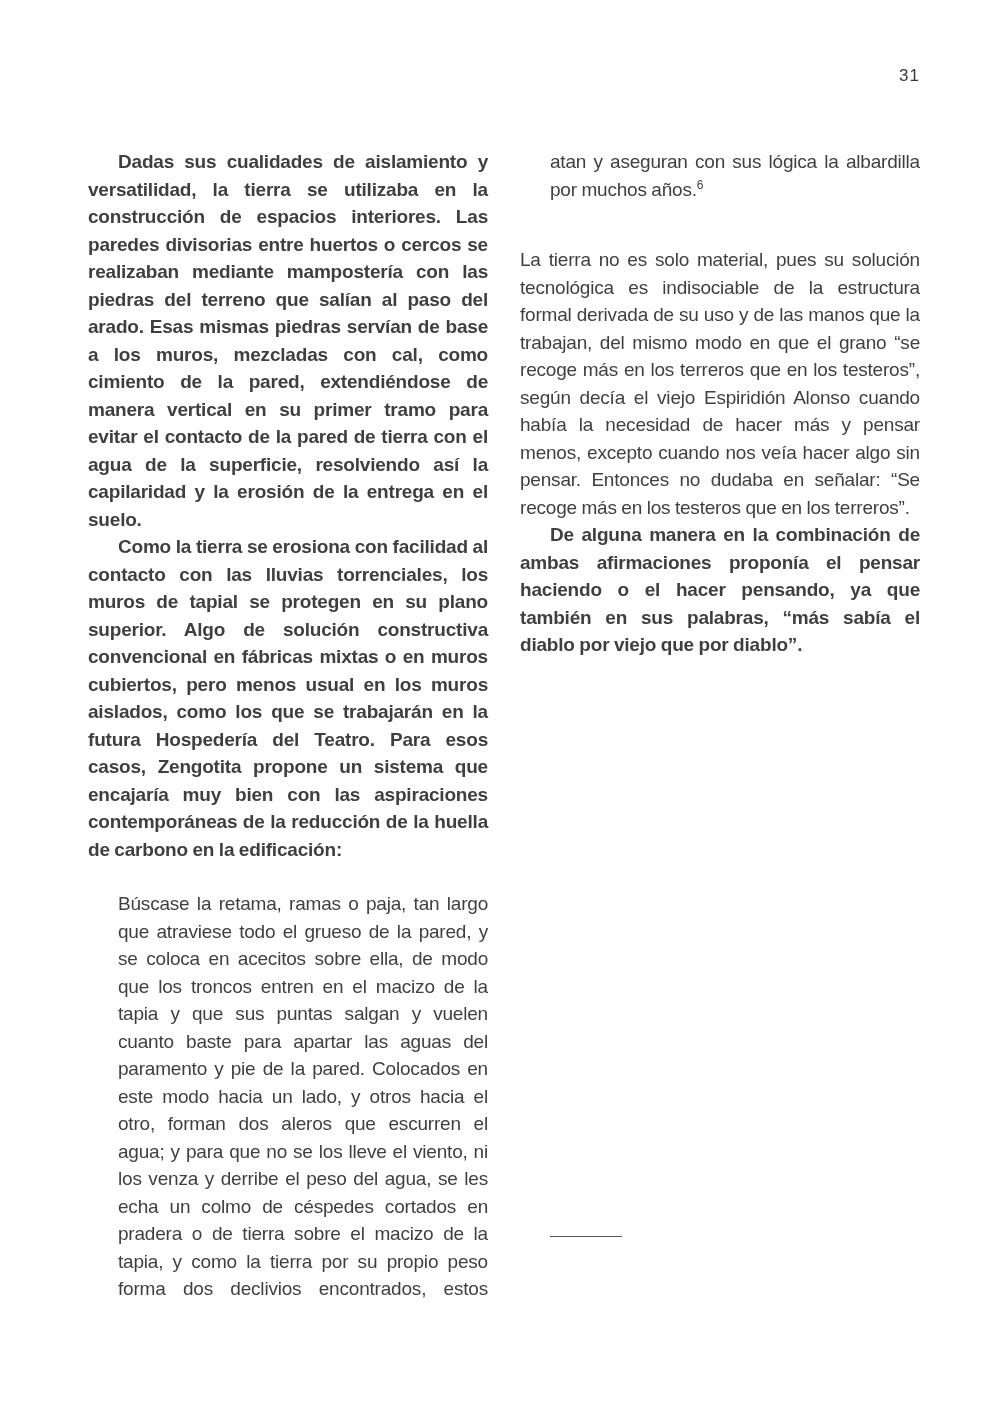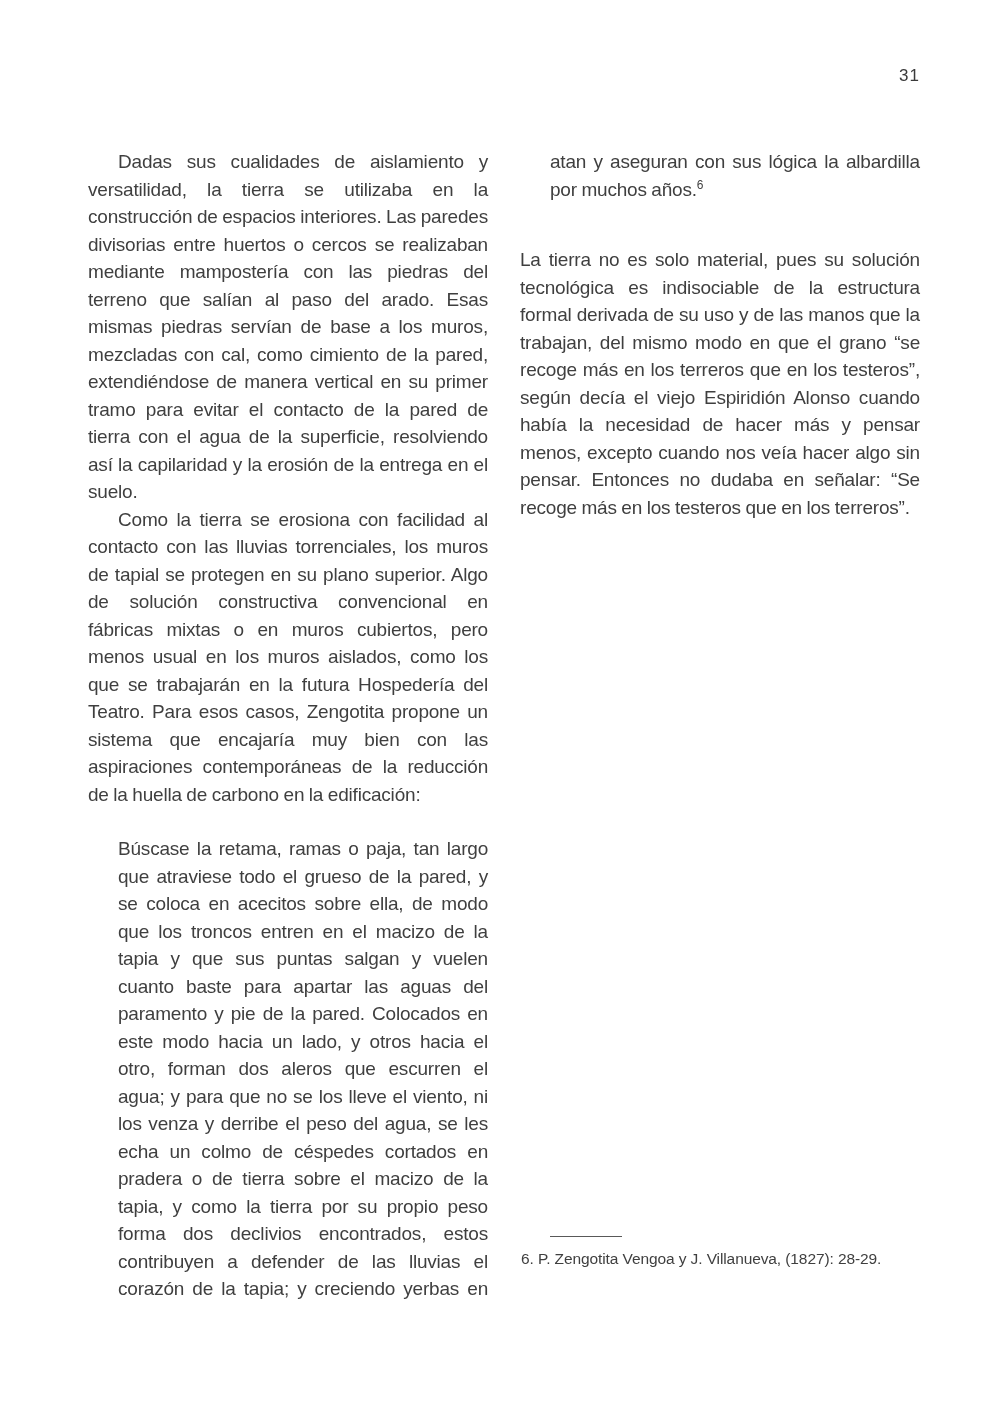--- a/index.html
+++ b/index.html
@@ -30,21 +30,21 @@
     width: 400px;
     font-size: 19px;
     line-height: 27.5px;
     text-align: justify;
     letter-spacing: -0.2px;
     word-spacing: -0.5px;
   }
   .col-left  { left: 88px; }
   .col-right { left: 520px; }
   p { margin: 0; }
-  p.indent { text-indent: 30px; }
+  p.indent { text-indent: 30px; font-weight: bold; }
   .quote {
     margin-left: 30px;
     margin-top: 27px;
   }
   .quote-cont {
     margin-top: 0;
   }
   .gap-top { margin-top: 43px; }
   sup.fn-ref {
     font-size: 12px;
@@ -79,20 +79,20 @@
 
   <div class="col col-left">
     <p class="body indent">Dadas sus cualidades de aislamiento y versatilidad, la tierra se utilizaba en la construcción de espacios interiores. Las paredes divisorias entre huertos o cercos se realizaban mediante mampostería con las piedras del terreno que salían al paso del arado. Esas mismas piedras servían de base a los muros, mezcladas con cal, como cimiento de la pared, extendiéndose de manera vertical en su primer tramo para evitar el contacto de la pared de tierra con el agua de la superficie, resolviendo así la capilaridad y la erosión de la entrega en el suelo.</p>
     <p class="body indent">Como la tierra se erosiona con facilidad al contacto con las lluvias torrenciales, los muros de tapial se protegen en su plano superior. Algo de solución constructiva convencional en fábricas mixtas o en muros cubiertos, pero menos usual en los muros aislados, como los que se trabajarán en la futura Hospedería del Teatro. Para esos casos, Zengotita propone un sistema que encajaría muy bien con las aspiraciones contemporáneas de la reducción de la huella de carbono en la edificación:</p>
     <p class="quote">Búscase la retama, ramas o paja, tan largo que atraviese todo el grueso de la pared, y se coloca en acecitos sobre ella, de modo que los troncos entren en el macizo de la tapia y que sus puntas salgan y vuelen cuanto baste para apartar las aguas del paramento y pie de la pared. Colocados en este modo hacia un lado, y otros hacia el otro, forman dos aleros que escurren el agua; y para que no se los lleve el viento, ni los venza y derribe el peso del agua, se les echa un colmo de céspedes cortados en pradera o de tierra sobre el macizo de la tapia, y como la tierra por su propio peso forma dos declivios encontrados, estos contribuyen a defender de las lluvias el corazón de la tapia; y creciendo yerbas en ellos,</p>
   </div>
 
   <div class="col col-right">
     <p class="quote quote-cont"><span>atan y aseguran con sus lógica la albardilla por muchos años.</span><sup class="fn-ref">6</sup></p>
     <p class="body gap-top">La tierra no es solo material, pues su solución tecnológica es indisociable de la estructura formal derivada de su uso y de las manos que la trabajan, del mismo modo en que el grano “se recoge más en los terreros que en los testeros”, según decía el viejo Espiridión Alonso cuando había la necesidad de hacer más y pensar menos, excepto cuando nos veía hacer algo sin pensar. Entonces no dudaba en señalar: “Se recoge más en los testeros que en los terreros”.</p>
+    <p class="body indent">De alguna manera en la combinación de ambas afirmaciones proponía el pensar haciendo o el hacer pensando, ya que también en sus palabras, “más sabía el diablo por viejo que por diablo”.</p>
   </div>
 
   <div class="footnote">
     <div class="footnote-rule"></div>
-    <div class="footnote-text">6. P. Zengotita Vengoa y J. Villanueva, (1827): 28-29.</div>
   </div>
 
 </div>
 
 </body></html>

